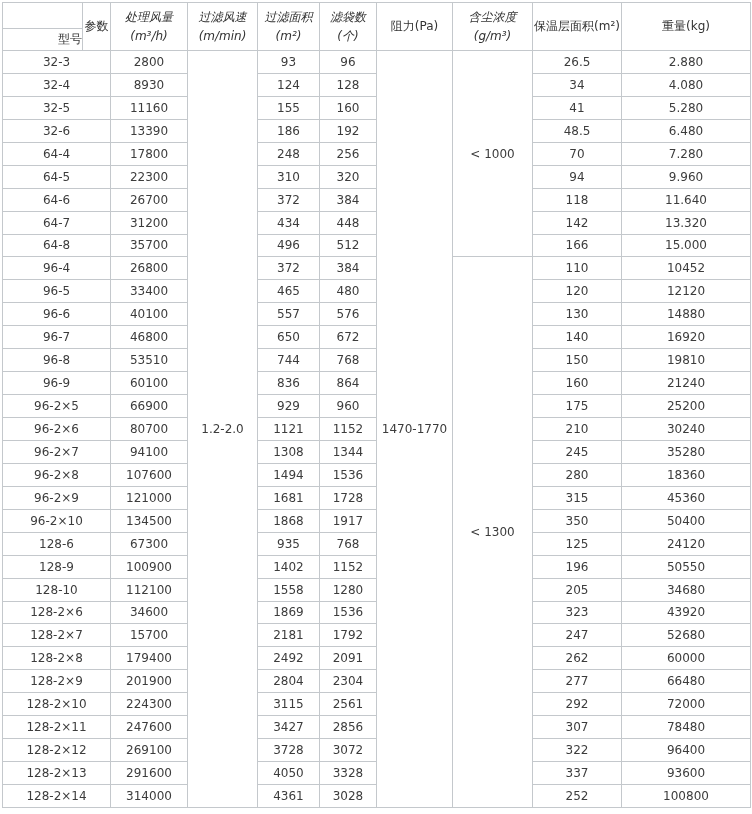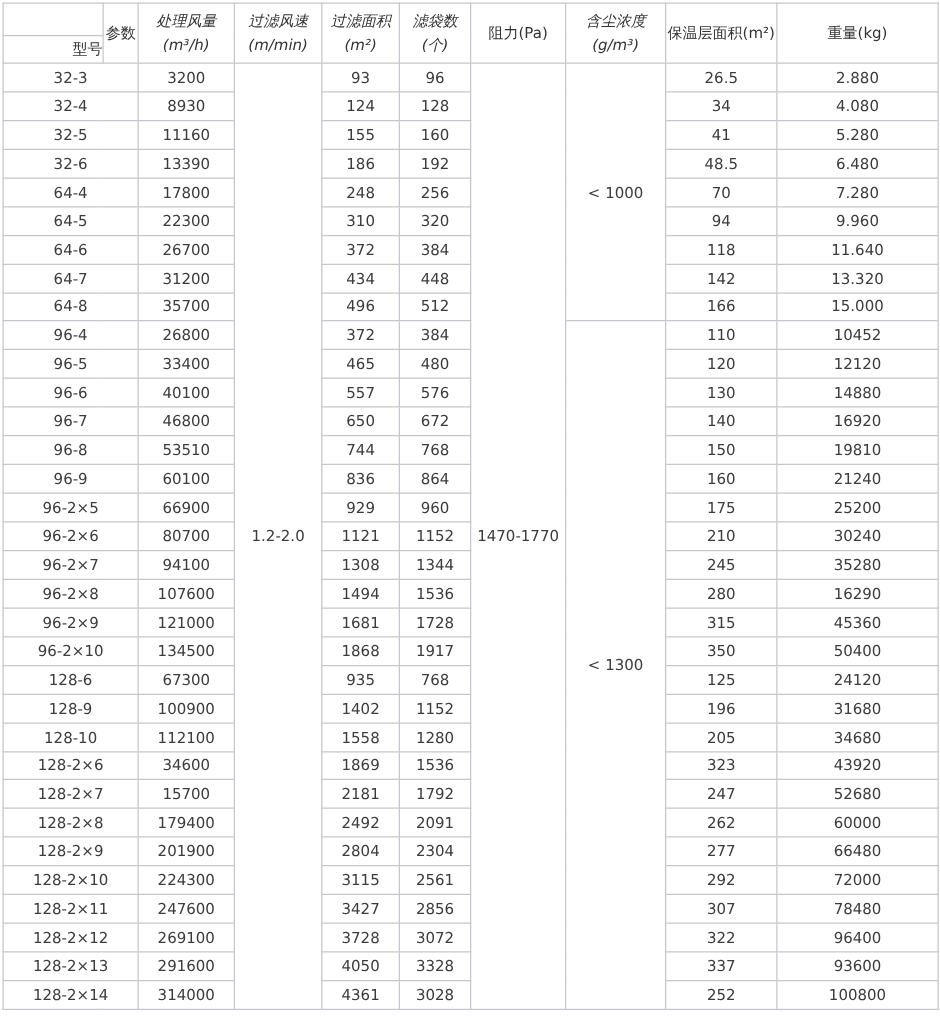--- a/index.html
+++ b/index.html
@@ -94,21 +94,21 @@
         <td rowspan="2">保温层面积(m²)</td>
         <td rowspan="2">重量(kg)</td>
       </tr>
       <tr class="h2">
         <td>型号</td>
       </tr>
     </thead>
     <tbody>
         <tr>
           <td colspan="2">32-3</td>
-          <td>3200</td>
+          <td>2800</td>
           <td rowspan="33">1.2-2.0</td>
           <td>93</td>
           <td>96</td>
           <td rowspan="33">1470-1770</td>
           <td rowspan="9">&lt; 1000</td>
           <td>26.5</td>
           <td>2.880</td>
         </tr>
         <tr>
           <td colspan="2">32-4</td>
@@ -246,21 +246,21 @@
           <td>1344</td>
           <td>245</td>
           <td>35280</td>
         </tr>
         <tr>
           <td colspan="2">96-2×8</td>
           <td>107600</td>
           <td>1494</td>
           <td>1536</td>
           <td>280</td>
-          <td>16290</td>
+          <td>18360</td>
         </tr>
         <tr>
           <td colspan="2">96-2×9</td>
           <td>121000</td>
           <td>1681</td>
           <td>1728</td>
           <td>315</td>
           <td>45360</td>
         </tr>
         <tr>
@@ -278,21 +278,21 @@
           <td>768</td>
           <td>125</td>
           <td>24120</td>
         </tr>
         <tr>
           <td colspan="2">128-9</td>
           <td>100900</td>
           <td>1402</td>
           <td>1152</td>
           <td>196</td>
-          <td>31680</td>
+          <td>50550</td>
         </tr>
         <tr>
           <td colspan="2">128-10</td>
           <td>112100</td>
           <td>1558</td>
           <td>1280</td>
           <td>205</td>
           <td>34680</td>
         </tr>
         <tr>

